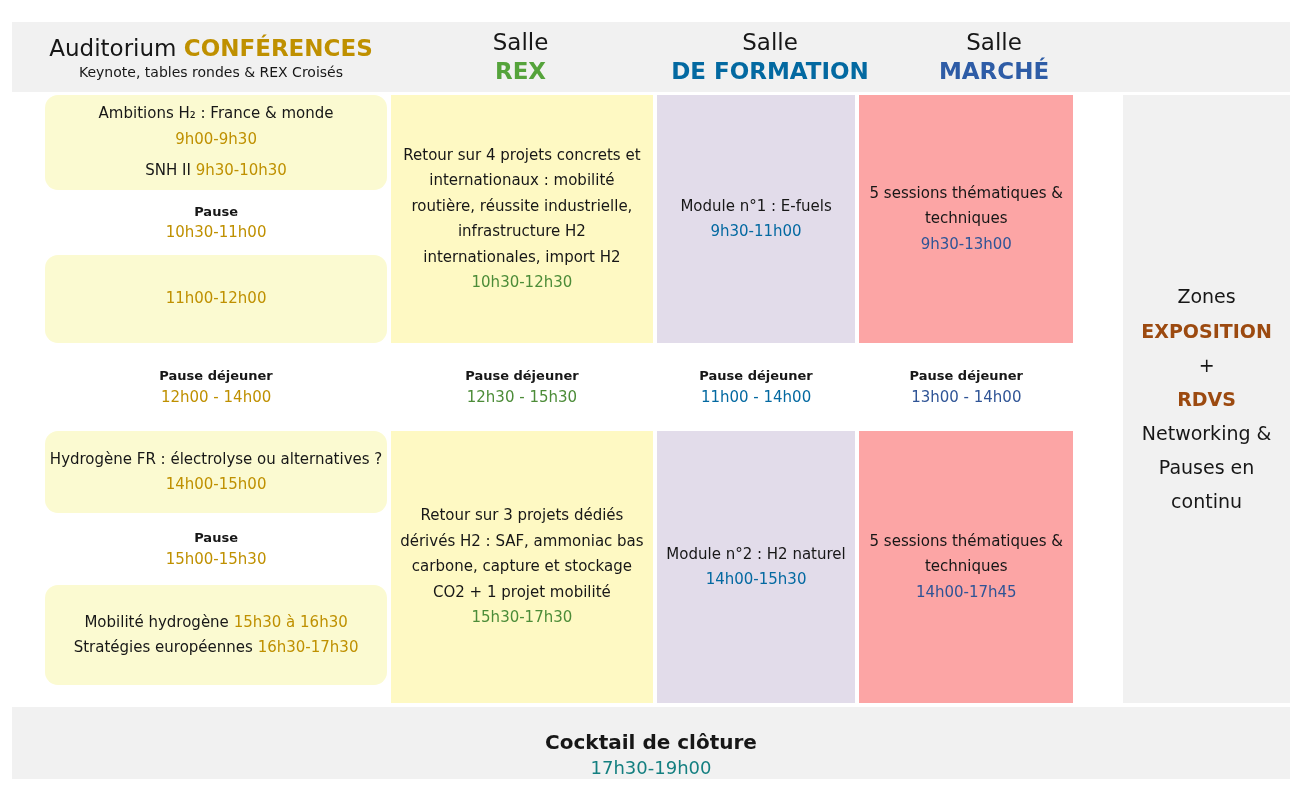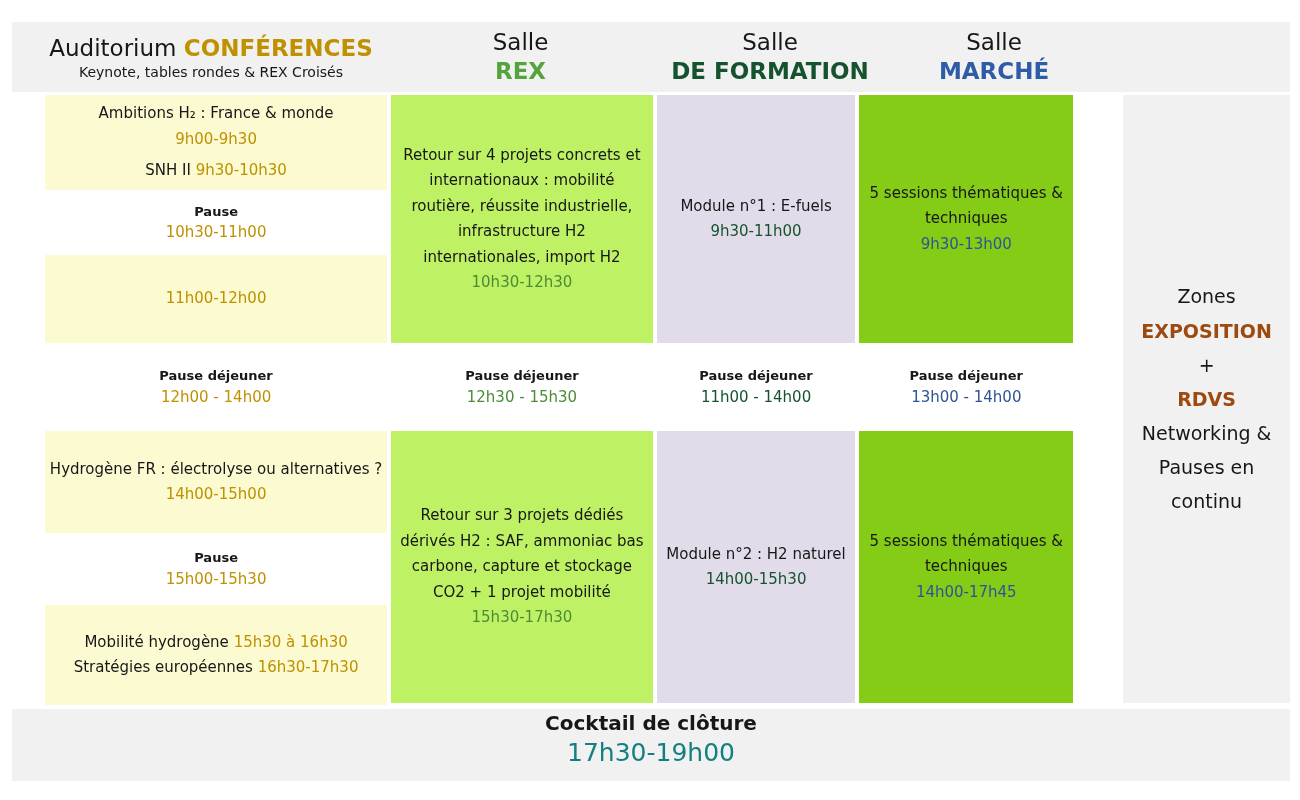--- a/index.html
+++ b/index.html
@@ -23,55 +23,55 @@
   .cell{
     display:flex;flex-direction:column;justify-content:center;align-items:center;
     text-align:center;box-sizing:border-box;padding:2px 3px;
     font-size:15px;line-height:1.7;
   }
   .pause{background:#ffffff;line-height:1.5;}
   .pause .pl{font-weight:bold;font-size:13px;}
   .pre{white-space:pre-line;}
 
   
-  .bg-yellow{background:#fbfad1;}
-  .bg-green{background:#bef264;}
+  .bg-yellow{background:#fbfad1;border-radius:13px;}
+  .bg-green{background:#fef9c3;}
   .bg-purple{background:#e2dcea;}
-  .bg-blue{background:#84cc16;}
+  .bg-blue{background:#fca5a5;}
   .bg-gray{background:#f1f1f1;}
 
   
   .gold{color:#bf9000;}
   .green-h{color:#55a33b;}
   .green-t{color:#4c8c38;}
-  .purple-t{color:#14532d;}
+  .purple-t{color:#0369a1;}
   .blue-h{color:#2e5ca6;}
   .blue-t{color:#2f5496;}
   .brown{color:#9c4a10;}
   .teal{color:#137f80;}
 
   .w1{width:365px;padding-left:33px;} .w2{width:279px;} .w3{width:212px;} .w4{width:228px;} .w5{width:178px;padding-left:46px;}
 
   
   .h95{height:95px;} .h65{height:65px;} .h88{height:88px;}
-  .h102{height:102px;} .h72{height:72px;} .h98{height:100px;}
+  .h102{height:82px;} .h72{height:72px;} .h98{height:100px;}
   
   .h248{height:248px;} .h88b{height:88px;} .h272{height:272px;}
   .h608{height:608px;}
 
   .mt6{margin-top:6px;}
   .zones{font-size:19px;line-height:1.8;}
   .line{display:block;}
   .flow{max-width:345px;}
 
   
   .frow{margin-top:4px;height:72px;background:#f1f1f1;
-    display:flex;flex-direction:column;justify-content:flex-start;align-items:center;text-align:center;}
+    display:flex;flex-direction:column;justify-content:flex-end;align-items:center;text-align:center;}
   .ftitle{font-size:20px;font-weight:bold;line-height:1.4;}
-  .ftime{font-size:25px;line-height:1.3;}
+  .ftime{font-size:18px;line-height:1.3;}
 </style>
 </head>
 <body>
 
 <div class="schedule">
 
   <div class="hrow">
     <div class="hc w1">
       <div class="ht"><span>Auditorium</span> <span class="b gold">CONFÉRENCES</span></div>
       <div class="hs">Keynote, tables rondes &amp; REX Croisés</div>

